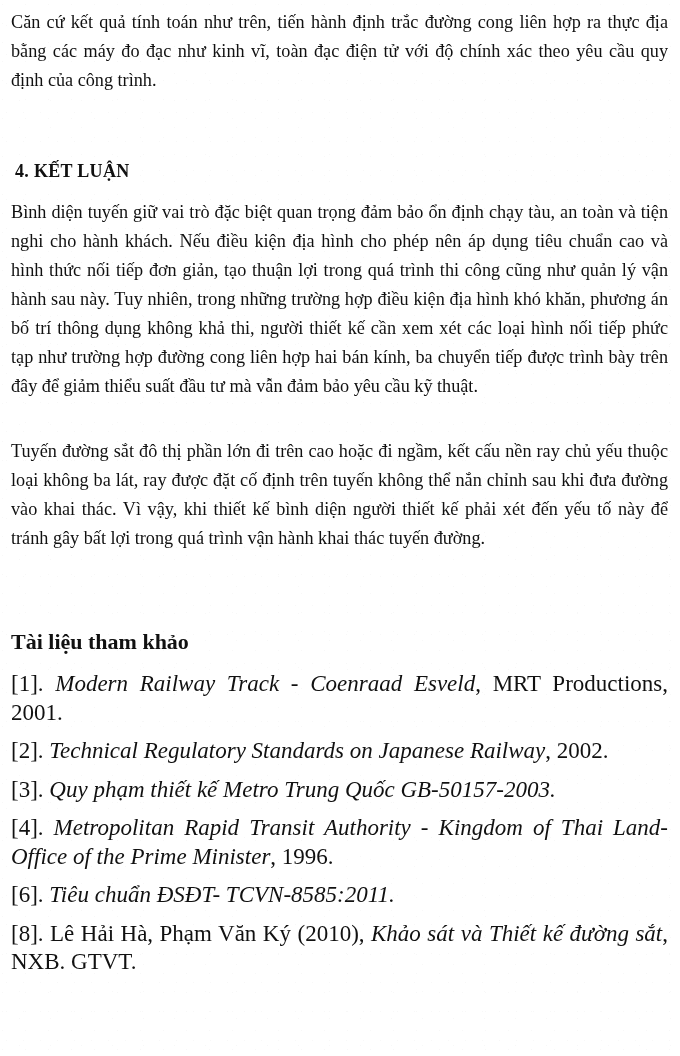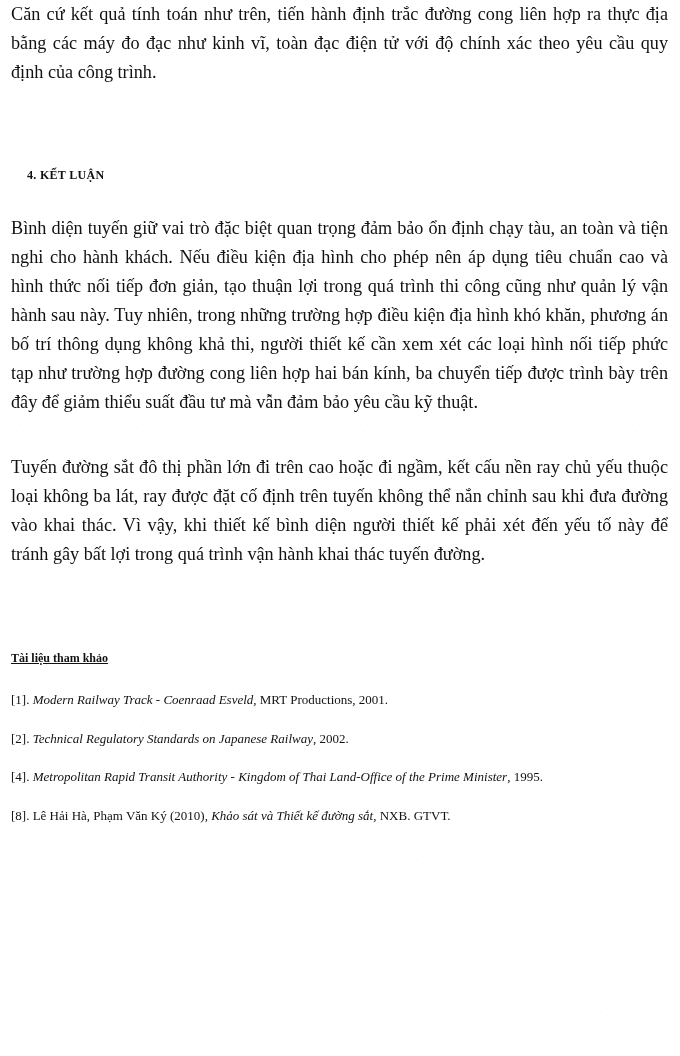--- a/index.html
+++ b/index.html
@@ -12,60 +12,59 @@
     height: 1056px;
     overflow: hidden;
     font-family: "Liberation Serif", "DejaVu Serif", serif;
     color: #111111;
     position: relative;
   }
   .page {
     width: 680px;
     height: 1056px;
     box-sizing: border-box;
-    padding: 0 12px 0 11px;
+    padding: 8px 12px 0 11px;
     position: relative;
   }
   p.body-para {
     margin: 0 0 0 0;
     font-size: 18.2px;
     line-height: 29px;
     text-align: justify;
     text-justify: inter-word;
     hyphens: none;
   }
   .gap-after-intro { height: 58px; }
   .gap-after-heading { height: 8px; }
   .para-gap { height: 18px; }
   .gap-before-refs { height: 76px; }
   .gap-after-refs-heading { height: 15px; }
 
   h2.section-heading {
-    margin: 16px;
-    font-size: 12px;
+    margin: 4px;
+    font-size: 18px;
     line-height: 29px;
     font-weight: bold;
     letter-spacing: 0.3px;
     text-align: left;
   }
   h3.refs-heading {
     margin: 0;
-    font-size: 12px;
+    font-size: 22px;
     line-height: 26px;
     font-weight: bold;
     text-align: left;
-    text-decoration: underline;
   }
   ul.reference-list {
     list-style: none;
     margin: 0;
     padding: 0;
   }
   li.reference-item {
-    font-size: 13px;
+    font-size: 23px;
     line-height: 28.5px;
     text-align: justify;
     text-justify: inter-word;
     margin: 0 0 10px 0;
   }
   li.reference-item:last-child { margin-bottom: 0; }
   .ref-num { font-style: normal; }
   .ref-title { font-style: italic; }
   .ref-rest { font-style: normal; }
   .noise {
@@ -105,21 +104,27 @@
   <div class="gap-after-refs-heading"></div>
 
   <ul class="reference-list">
     <li class="reference-item">
       <span class="ref-num">[1]. </span><span class="ref-title">Modern Railway Track - Coenraad Esveld</span><span class="ref-rest">, MRT Productions, 2001.</span>
     </li>
     <li class="reference-item">
       <span class="ref-num">[2]. </span><span class="ref-title">Technical Regulatory Standards on Japanese Railway</span><span class="ref-rest">, 2002.</span>
     </li>
     <li class="reference-item">
-      <span class="ref-num">[4]. </span><span class="ref-title">Metropolitan Rapid Transit Authority - Kingdom of Thai Land-Office of the Prime Minister</span><span class="ref-rest">, 1995.</span>
+      <span class="ref-num">[3]. </span><span class="ref-title">Quy phạm thiết kế Metro Trung Quốc GB-50157-2003.</span><span class="ref-rest"></span>
+    </li>
+    <li class="reference-item">
+      <span class="ref-num">[4]. </span><span class="ref-title">Metropolitan Rapid Transit Authority - Kingdom of Thai Land-Office of the Prime Minister</span><span class="ref-rest">, 1996.</span>
+    </li>
+    <li class="reference-item">
+      <span class="ref-num">[6]. </span><span class="ref-title">Tiêu chuẩn ĐSĐT- TCVN-8585:2011.</span><span class="ref-rest"></span>
     </li>
     <li class="reference-item">
       <span class="ref-num">[8]. Lê Hải Hà, Phạm Văn Ký (2010), </span><span class="ref-title">Khảo sát và Thiết kế đường sắt</span><span class="ref-rest">, NXB. GTVT.</span>
     </li>
 
   </ul>
 
   <div class="noise"></div>
 </div>
 

